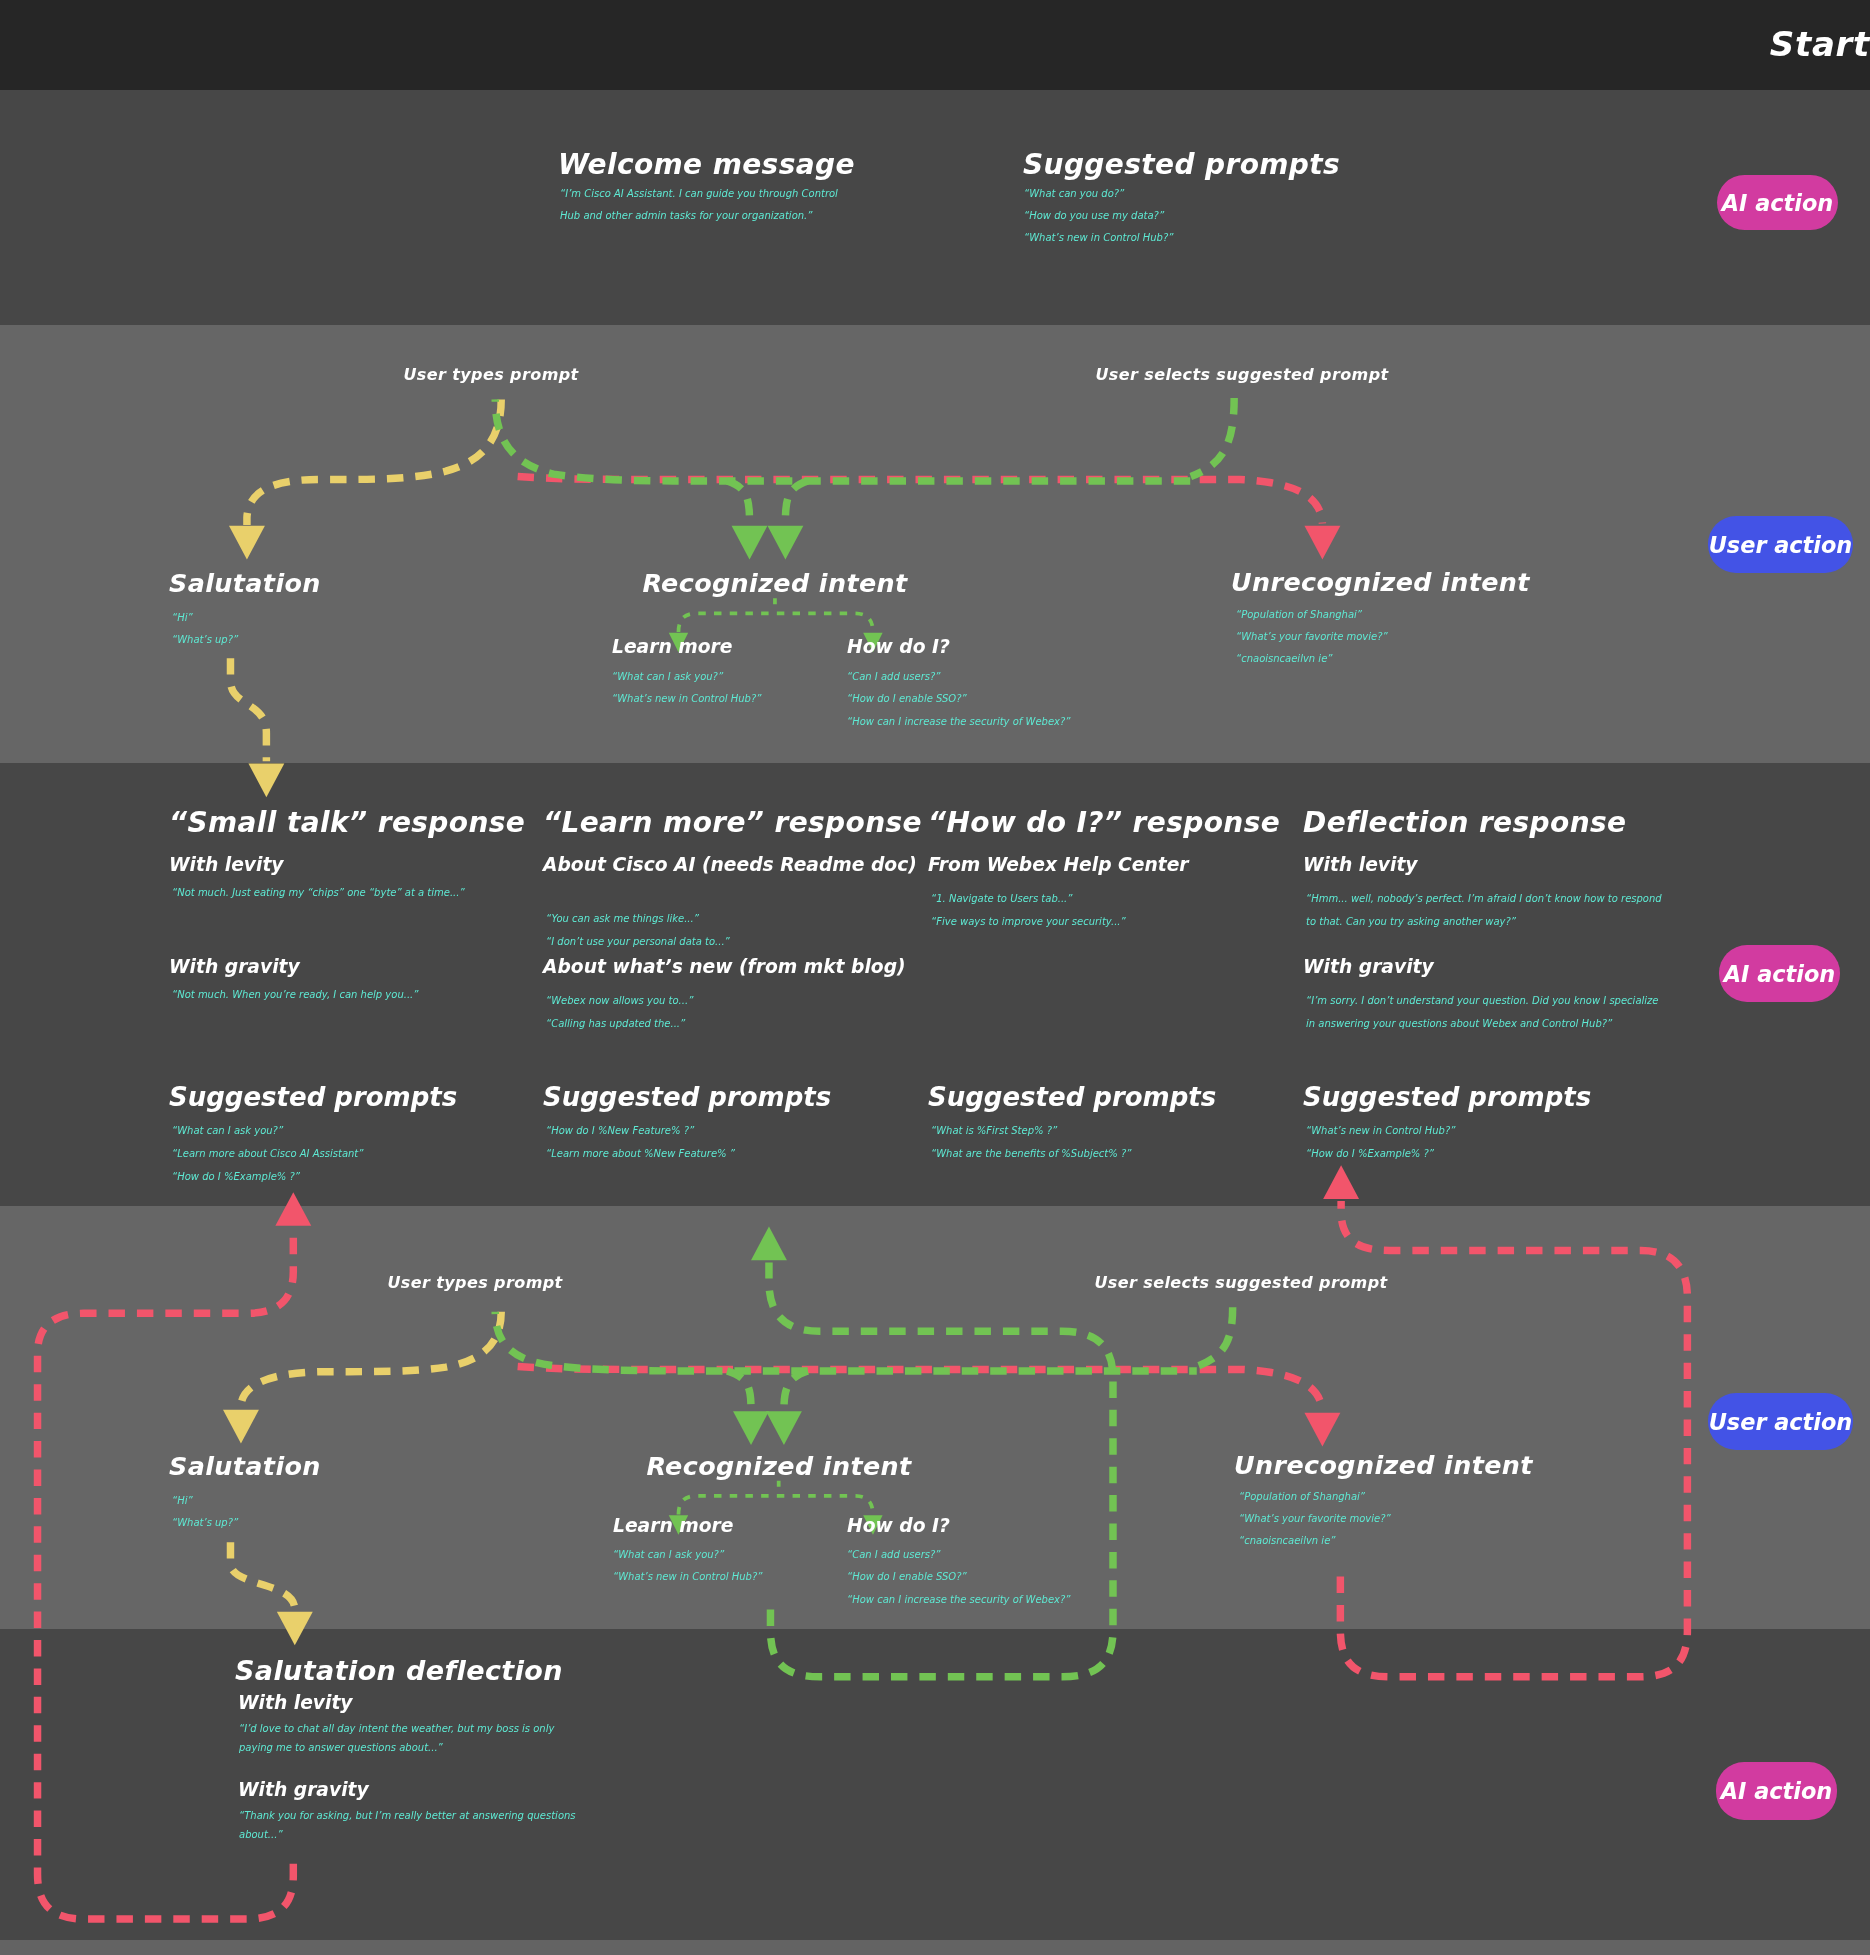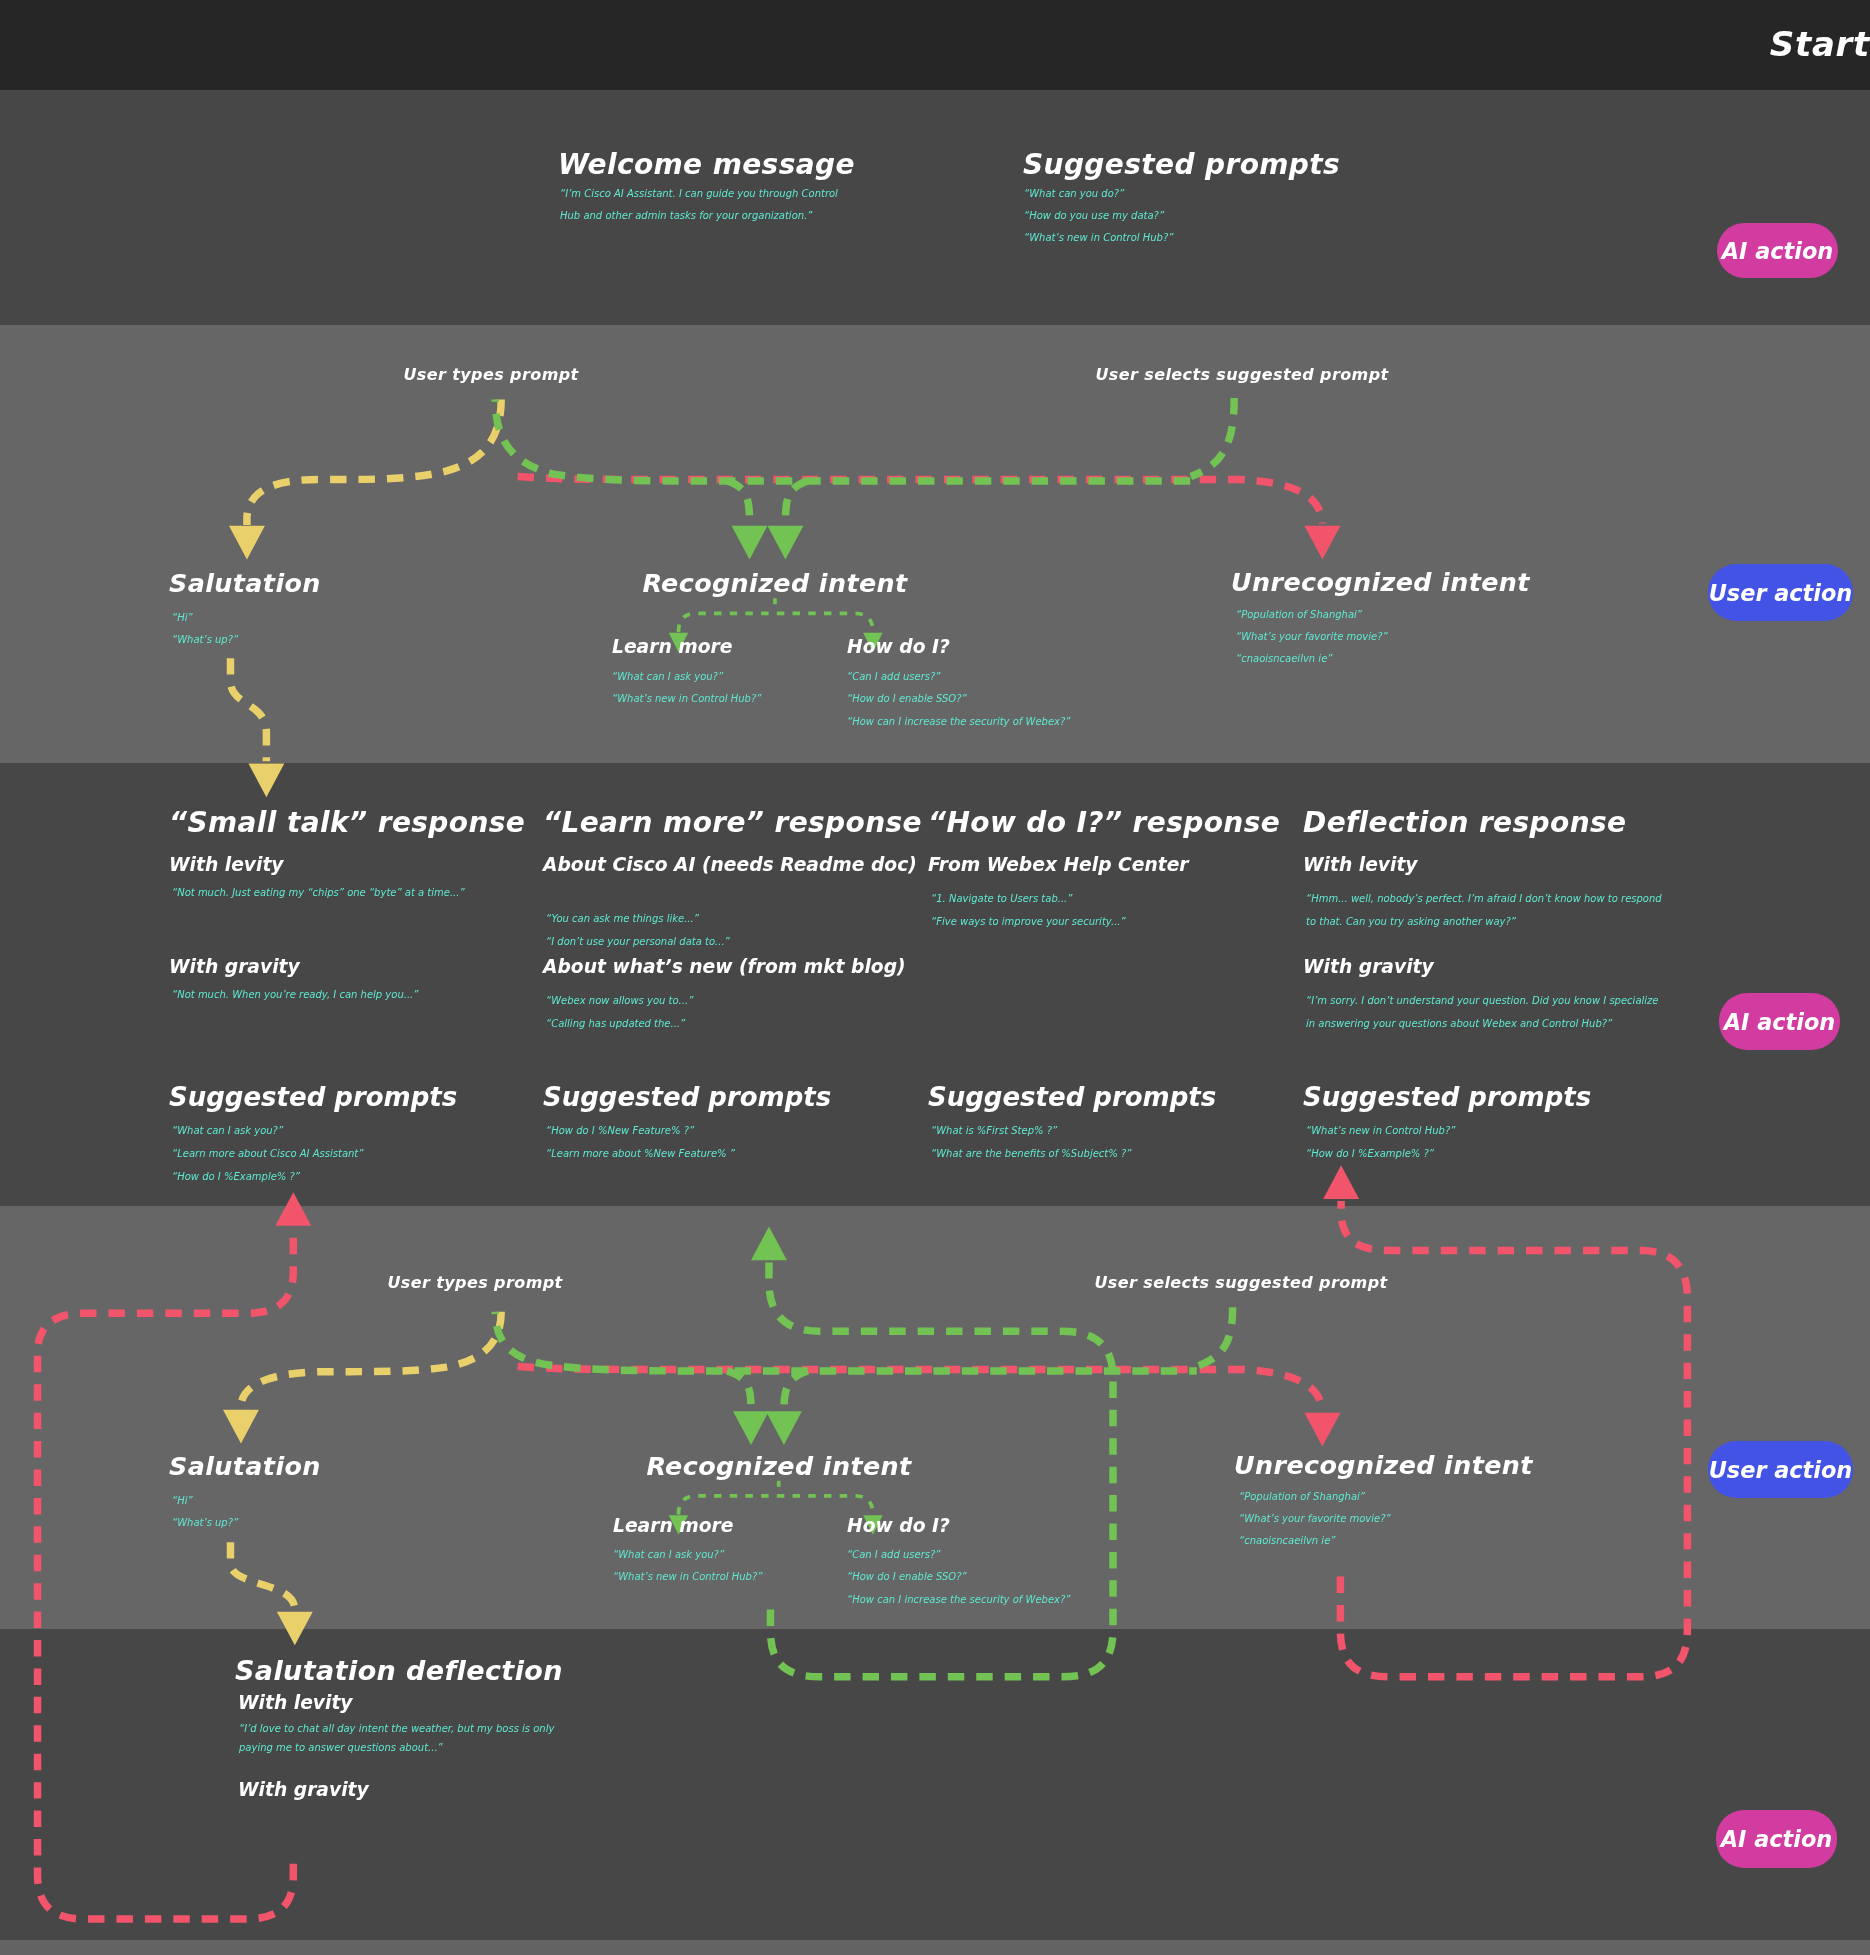--- a/index.html
+++ b/index.html
@@ -14,21 +14,21 @@
   .h-flow{font-size:16px;font-weight:700;letter-spacing:0.4px;}
   .h-sub{font-size:18.7px;font-weight:700;}
   .h-row{font-size:26px;font-weight:700;}
   .q{font-size:10px;color:#5eead4;font-weight:400;}
   .q div{white-space:nowrap;}
   .lh29 div{line-height:22px;}
   .lh30 div{line-height:22.4px;}
   .lh31 div{line-height:23px;}
   .lh26 div{line-height:19.4px;}
   .badge{position:absolute;display:flex;align-items:center;justify-content:center;
-         border-radius:28px;font-size:22.4px;font-weight:700;font-style:italic;color:#fff;margin-top:48px;}
+         border-radius:28px;font-size:22.4px;font-weight:700;font-style:italic;color:#fff;}
   .badge-ai{background:#d23ba0;}
   .badge-user{background:#4353e6;}
   svg{position:absolute;left:0;top:0;}
   .dash{fill:none;stroke-width:10;stroke-dasharray:22 16;}
   .dash-sm{fill:none;stroke-width:5;stroke-dasharray:10 11;}
   .c-yellow{stroke:#e9d06b;} .f-yellow{fill:#e9d06b;}
   .c-green{stroke:#72c353;}  .f-green{fill:#72c353;}
   .c-red{stroke:#f2556b;}    .f-red{fill:#f2556b;}
 </style>
 </head>
@@ -227,16 +227,20 @@
   </div>
   <div class="badge badge-user" style="left:1708px;top:1393px;width:145px;height:57px;">User action</div>
 
   <div class="abs h-node" style="left:235px;top:1655px;font-size:27px;">Salutation deflection</div>
   <div class="abs h-sub" style="left:238px;top:1692px;">With levity</div>
   <div class="abs q lh26" style="left:239px;top:1719px;">
     <div>“I’d love to chat all day intent the weather, but my boss is only</div>
     <div>paying me to answer questions about...”</div>
   </div>
   <div class="abs h-sub" style="left:238px;top:1779px;">With gravity</div>
+  <div class="abs q lh26" style="left:239px;top:1806px;">
+    <div>“Thank you for asking, but I’m really better at answering questions</div>
+    <div>about...”</div>
+  </div>
   <div class="badge badge-ai" style="left:1716px;top:1762px;width:121px;height:58px;">AI action</div>
 
 </div>
 
 
 </body></html>

